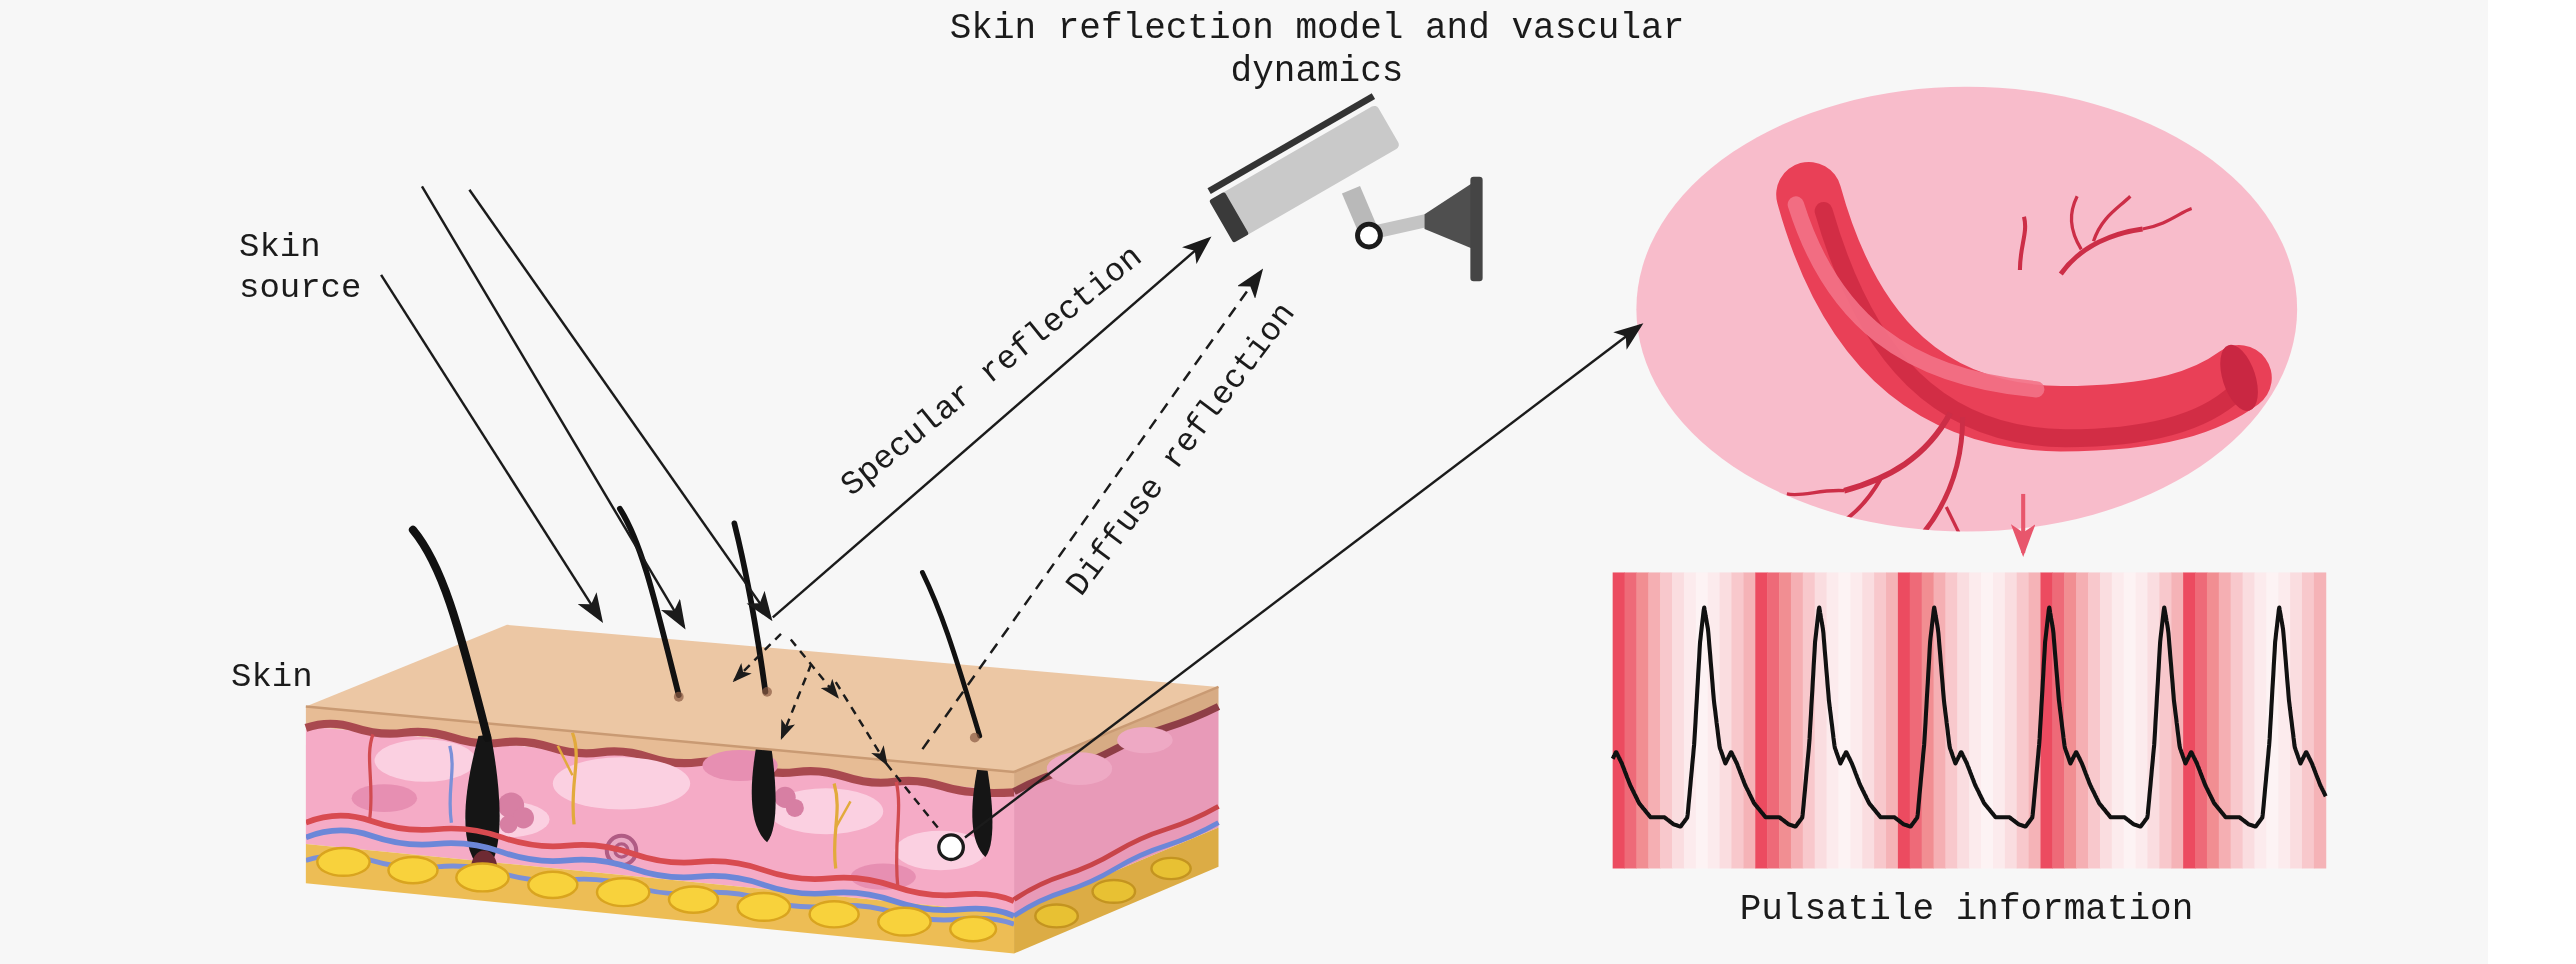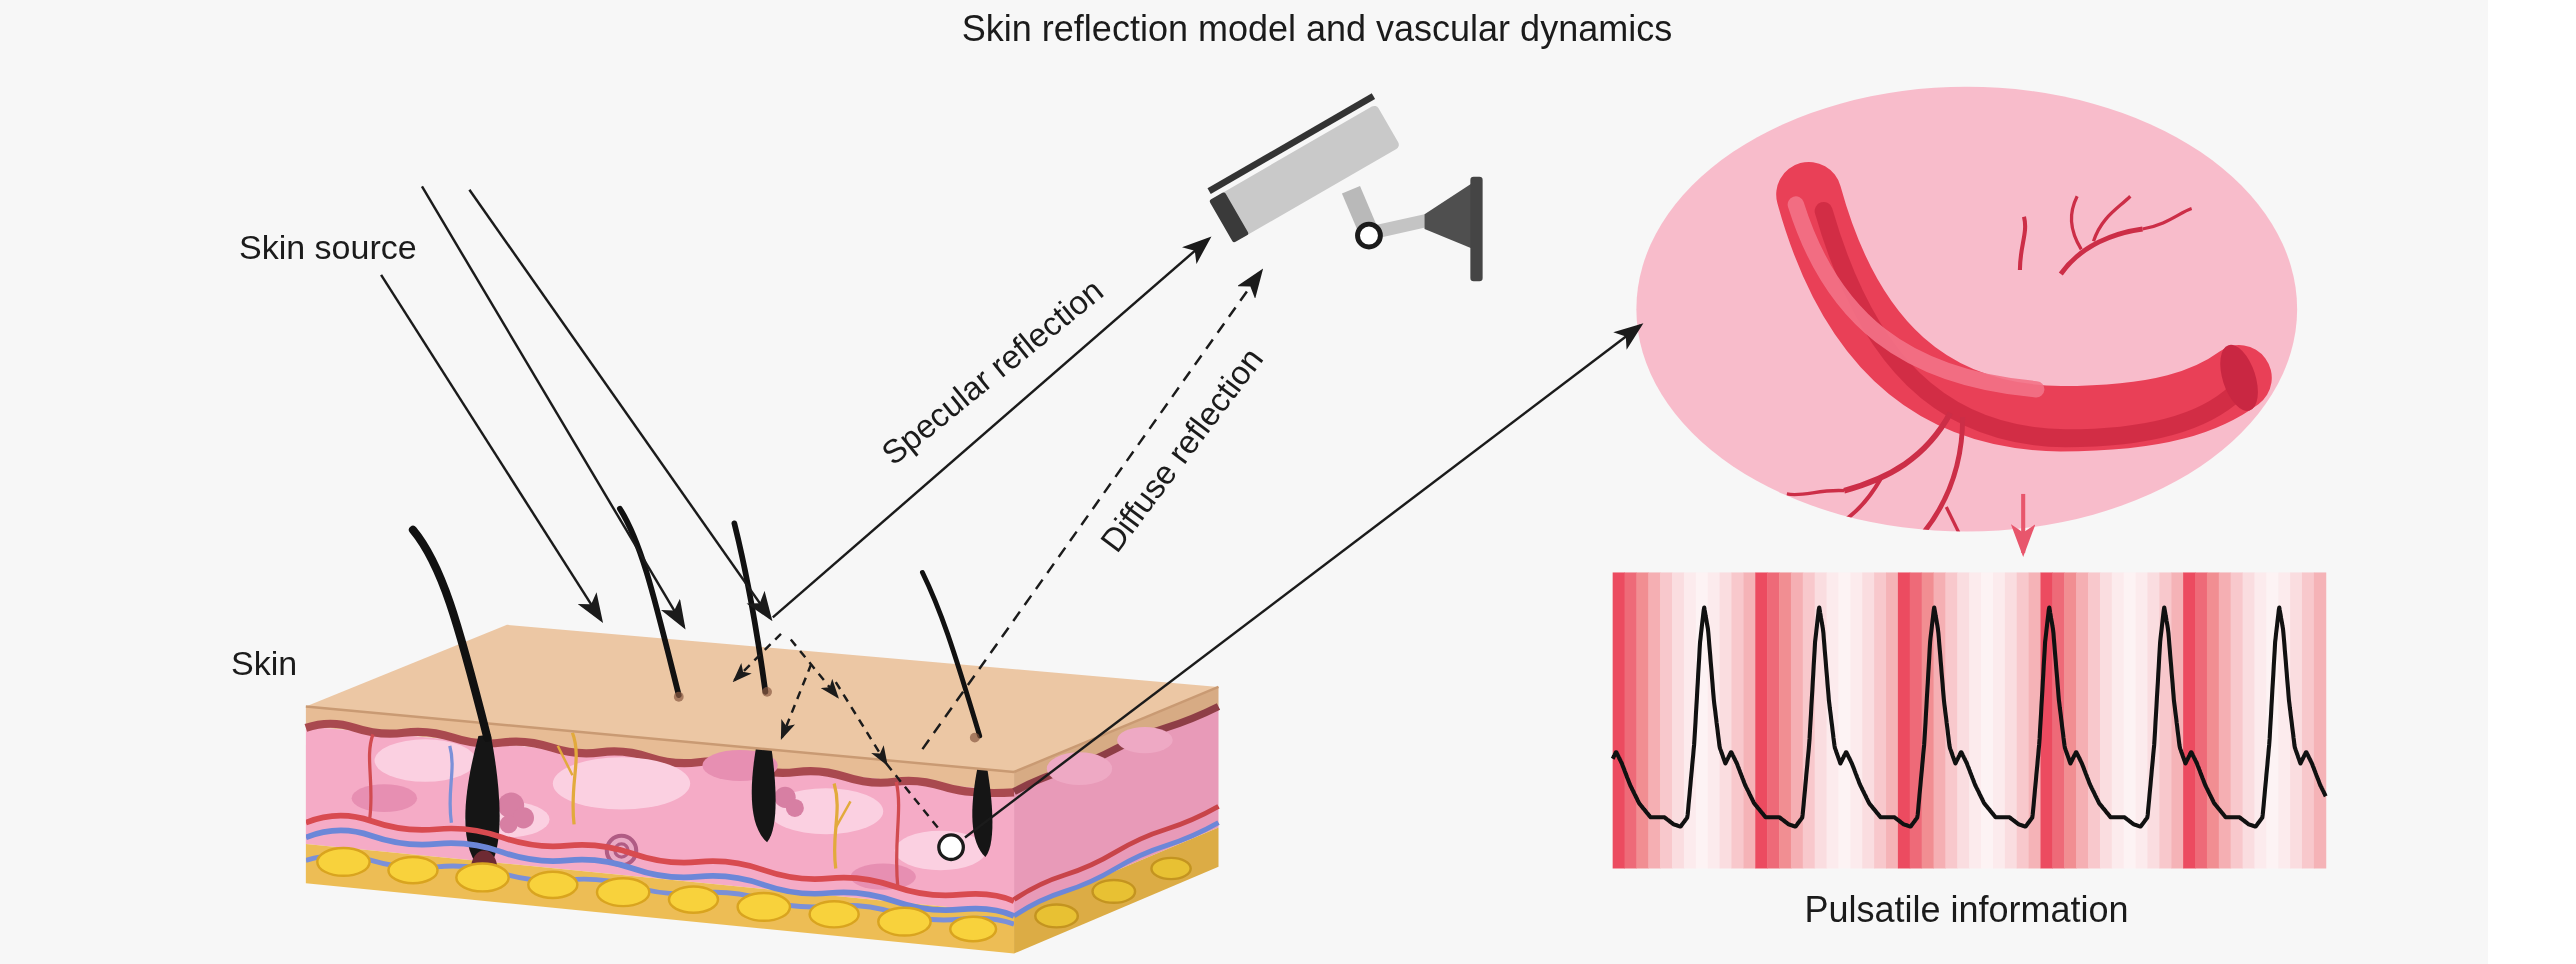--- a/index.html
+++ b/index.html
@@ -1,32 +1,32 @@
 <!DOCTYPE html>
 <html style="font-size:13px"><head>
 <meta charset="utf-8">
 <style>
   html,body{margin:0;padding:0;}
   #canvas{
     position:relative;
     width:2488px;height:965px;
     background:#f7f7f7;
     overflow:hidden;
-    font-family:Liberation Sans, sans-serif;
+    font-family:Liberation Mono, monospace;
   }
   #diagram{position:absolute;left:0;top:0;}
   .lbl{
     position:absolute;
     color:#1b1b1b;
     white-space:pre-line;
     line-height:1.22;
   }
   .lbl-title{left:859px;top:6.5px;width:916px;text-align:center;font-size:36px;}
   .lbl-light{left:239px;top:227px;width:204px;font-size:34px;}
-  .lbl-skin{left:231px;top:643px;font-size:34px;}
+  .lbl-skin{left:231px;top:657px;font-size:34px;}
   .lbl-specular{
     left:788px;top:352px;width:409px;text-align:center;font-size:33px;
     transform:rotate(-39deg);
   }
   .lbl-diffuse{
     left:1002px;top:430px;width:360px;text-align:center;font-size:33px;
     transform:rotate(-53deg);
   }
   .lbl-pulsatile{left:1721px;top:888px;width:491px;text-align:center;font-size:36px;}
 </style>

